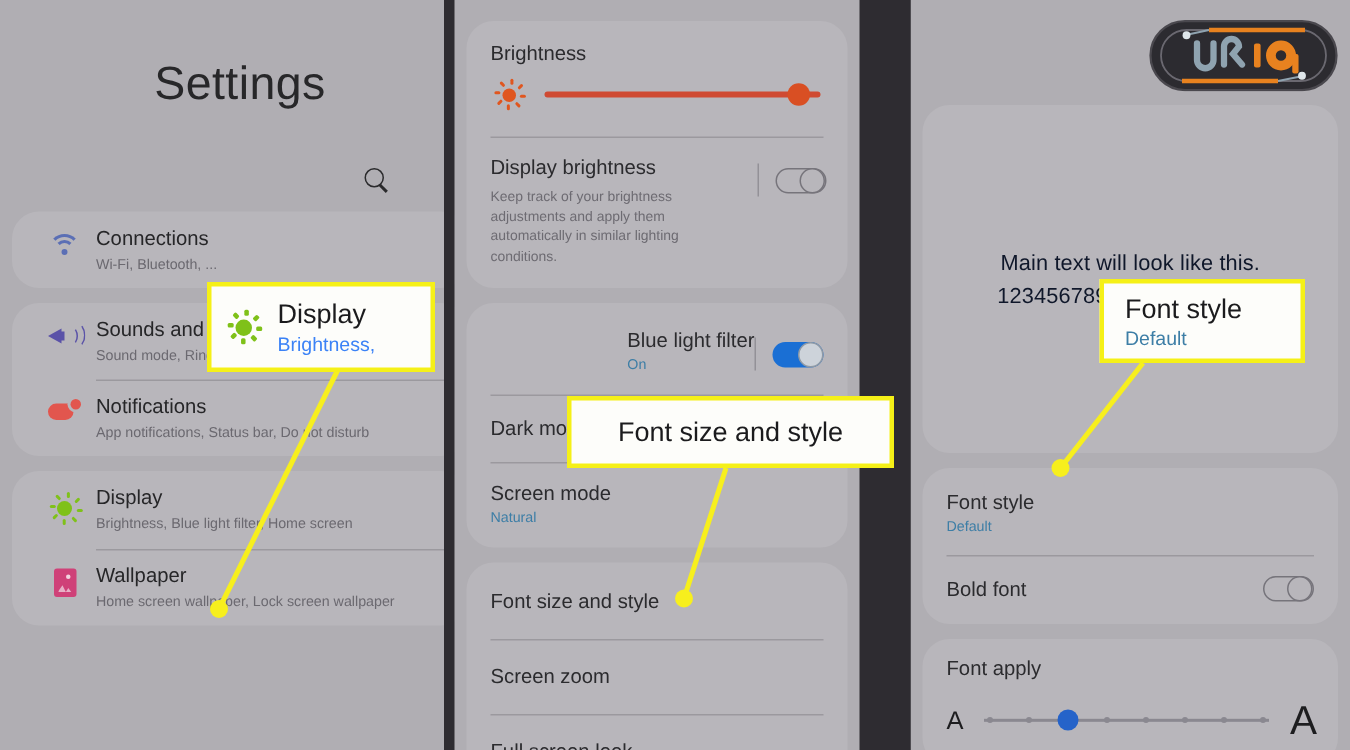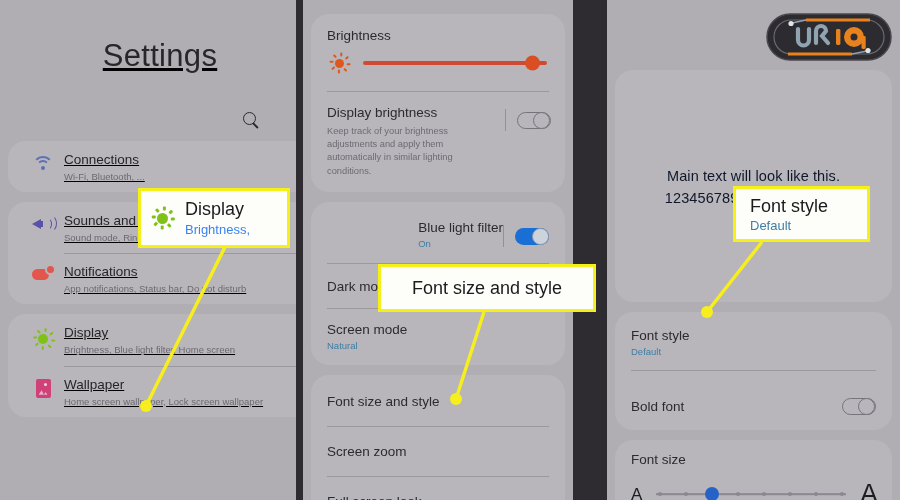--- a/index.html
+++ b/index.html
@@ -17,21 +17,21 @@
     background: #2e2c31;
   }
 
   
   .panel {
     position: absolute;
     top: 0; height: 500px;
     overflow: hidden;
     background: #b0aeb3;
   }
-  #panel-left   { left: 0px;   width: 320px; text-decoration: underline; }
+  #panel-left   { left: 0px;   width: 320px; }
   #panel-mid    { left: 303px; width: 270px; }
   #panel-right  { left: 607px; width: 293px; }
 
   .divider {
     position: absolute;
     top: 0; height: 500px; width: 7px;
     background: #2e2c31;
     z-index: 40;
   }
   #div-1 { left: 296px; }
@@ -509,30 +509,30 @@
     <div id="preview-card">
       <div class="p1">Main text will look like this.</div>
       <div class="p2">1234567890!@#%&amp;*()_+-=</div>
     </div>
 
     <div class="card">
       <div class="rrow" style="padding-top:14px;padding-bottom:13px;">
         <span class="rt">Font style</span>
         <div class="rs">Default</div>
       </div>
-      <div class="rrow with-toggle" style="padding-top:28px;padding-bottom:15px;">
+      <div class="rrow with-toggle" style="padding-top:14px;padding-bottom:15px;">
         <span class="rt">Bold font</span>
         <span class="toggle off">
             <span class="kb"></span>
           </span>
       </div>
     </div>
 
     <div class="card" id="fontsize-card">
-      <div class="fs-title">Font size</div>
+      <div class="fs-title">Font apply</div>
       <div class="fs-slider">
         <span class="fs-a-small">A</span>
         <span class="fs-track" id="fs-track">
           <span class="line"></span>
         <span class="tick" style="left: 4%;"></span>
             <span class="tick" style="left: 17.1429%;"></span>
             <span class="tick sel" style="left: 30.2857%;"></span>
             <span class="tick" style="left: 43.4286%;"></span>
             <span class="tick" style="left: 56.5714%;"></span>
             <span class="tick" style="left: 69.7143%;"></span>

